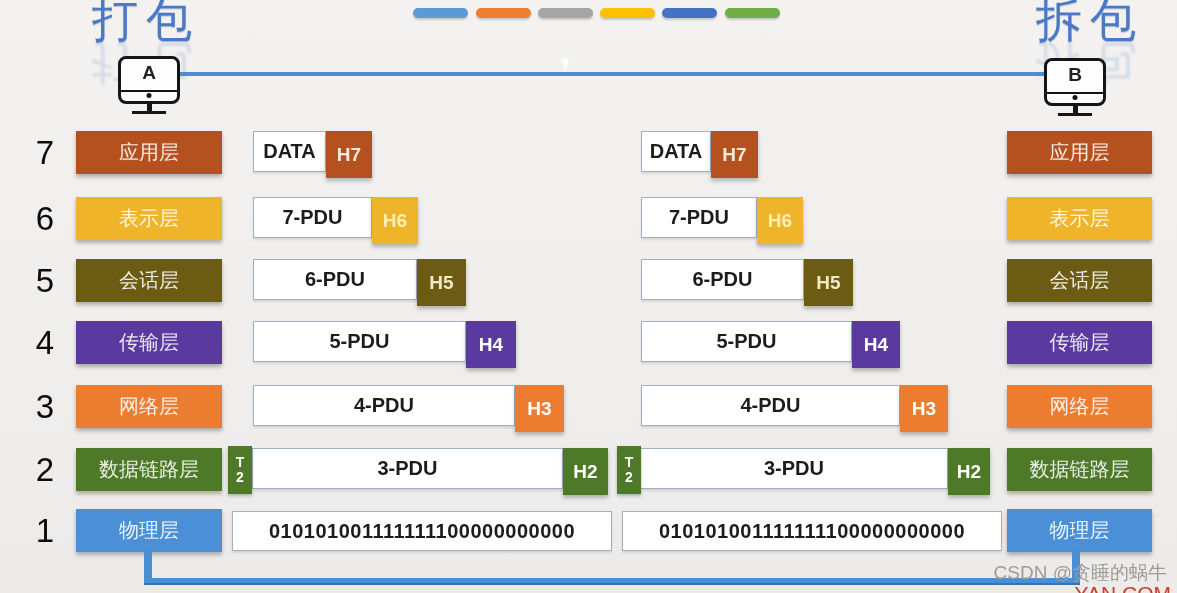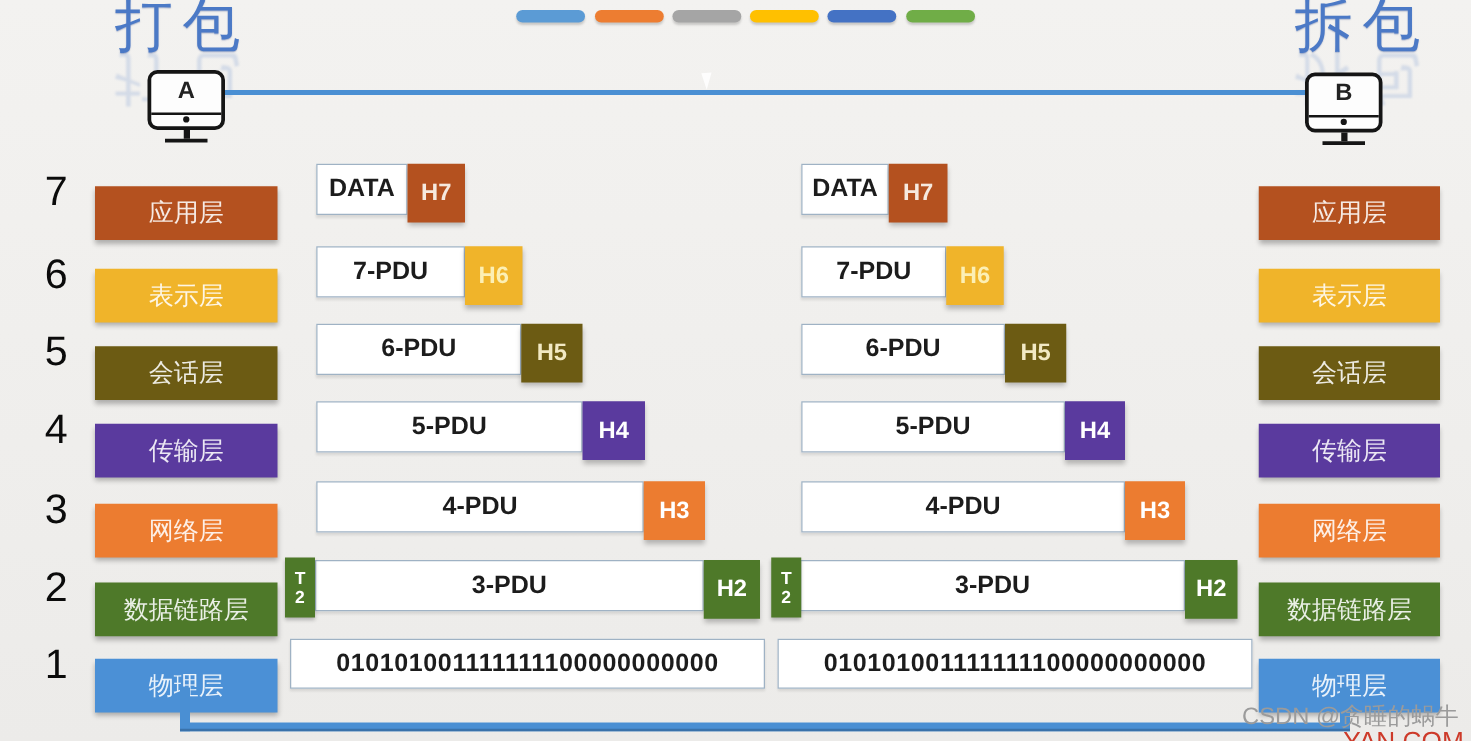--- a/index.html
+++ b/index.html
@@ -41,21 +41,21 @@
           border-left:8px solid #ffffff; border-bottom:12px solid transparent;
           border-top:2px solid transparent; transform:rotate(-18deg); opacity:.85;}
 
   
   .r7{top:131px}.r6{top:197px}.r5{top:259px}.r4{top:321px}.r3{top:385px}.r2{top:448px}.r1{top:509px}
 
   .num{position:absolute; left:26px; width:38px; text-align:center; font-size:33px;
        line-height:43px; color:#0b0b0b;}
 
   .row-label{position:absolute; height:43px; display:flex; align-items:center; justify-content:center;
-             color:rgba(255,255,255,.88); font-size:20px; box-shadow:0 3px 4px rgba(0,0,0,.28);margin-top:18px;}
+             color:rgba(255,255,255,.88); font-size:20px; box-shadow:0 3px 4px rgba(0,0,0,.28);}
   .left-label{left:76px; width:146px;}
   .right-label{left:1007px; width:145px;}
 
   .wbox{position:absolute; height:41px; background:#fff; border:1px solid #9fb2c4;
         box-sizing:border-box; display:flex; align-items:center; justify-content:center;
         font-size:20px; font-weight:bold; color:#1c1c1c; box-shadow:0 2px 2px rgba(0,0,0,.10);}
   .lw7{left:253px;width:73px}.lw6{left:253px;width:119px}.lw5{left:253px;width:164px}
   .lw4{left:253px;width:213px}.lw3{left:253px;width:262px}.lw2{left:252px;width:311px}
   .rw7{left:641px;width:70px}.rw6{left:641px;width:116px}.rw5{left:641px;width:163px}
   .rw4{left:641px;width:211px}.rw3{left:641px;width:259px}.rw2{left:640px;width:308px}

